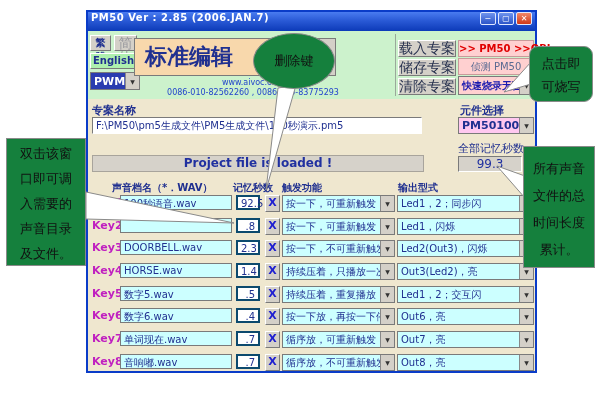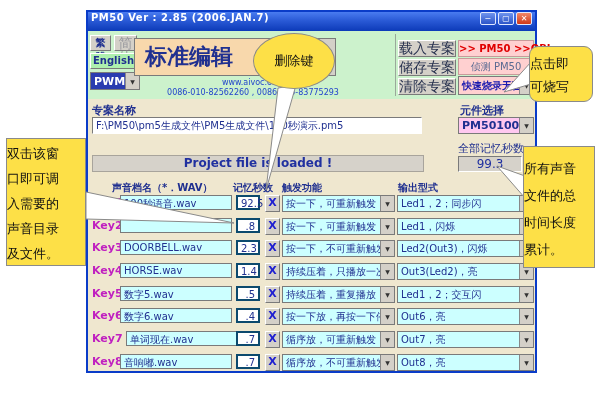--- a/index.html
+++ b/index.html
@@ -38,22 +38,22 @@
   .keylbl{color:#c020c0;font-weight:bold;font-size:11px;}
   .filefld{background:#ccffff;border:1px solid #7a7a7a;color:#203090;font-size:10px;
     padding:1px 3px;white-space:nowrap;overflow:hidden;}
   .secfld{background:#fff;border:2px solid #0c4a6e;color:#203090;font-size:10px;
     text-align:right;padding:1px 3px;}
   .xbtn{background:#d4d0c8;border:1px solid;border-color:#fff #7a7a7a #7a7a7a #fff;
     color:#2020d0;font-weight:bold;font-size:11px;text-align:center;line-height:14px;}
 
   
   .tails{position:absolute;left:0;top:0;z-index:4;pointer-events:none;}
-  .callout{position:absolute;background:#fde047;border:1px solid #8a8a8a;z-index:5;
-    color:#111;font-size:13px;box-sizing:border-box;}
+  .callout{position:absolute;background:#15803d;border:1px solid #8a8a8a;z-index:5;
+    color:#111;font-size:13px;text-align:center;box-sizing:border-box;}
   .co-line{line-height:25px;white-space:nowrap;}
   .ellipse{border-radius:50%;display:flex;align-items:center;justify-content:center;}
   .rounded{border-radius:9px;}
 </style>
 </head>
 <body>
 
 <div class="stage">
 
   <div class="window">
@@ -191,21 +191,21 @@
       <div class="abs combo" style="left:194px;top:277px;width:113px;height:17px;">
           <span class="cval">按一下放，再按一下停</span>
           <span class="cbtn">▼</span>
         </div>
       <div class="abs combo" style="left:309px;top:277px;width:137px;height:17px;">
           <span class="cval">Out6，亮</span>
           <span class="cbtn">▼</span>
         </div>
 
       <div class="abs keylbl" style="left:4px;top:301px;">Key7</div>
-      <div class="abs filefld" style="left:38px;top:300px;width:112px;height:15px;">单词现在.wav</div>
+      <div class="abs filefld" style="left:32px;top:300px;width:112px;height:15px;">单词现在.wav</div>
       <div class="abs secfld" style="left:148px;top:300px;width:24px;height:15px;">.7</div>
       <div class="abs xbtn" style="left:177px;top:300px;width:15px;height:17px;">X</div>
       <div class="abs combo" style="left:194px;top:300px;width:113px;height:17px;">
           <span class="cval">循序放，可重新触发</span>
           <span class="cbtn">▼</span>
         </div>
       <div class="abs combo" style="left:309px;top:300px;width:137px;height:17px;">
           <span class="cval">Out7，亮</span>
           <span class="cbtn">▼</span>
         </div>

